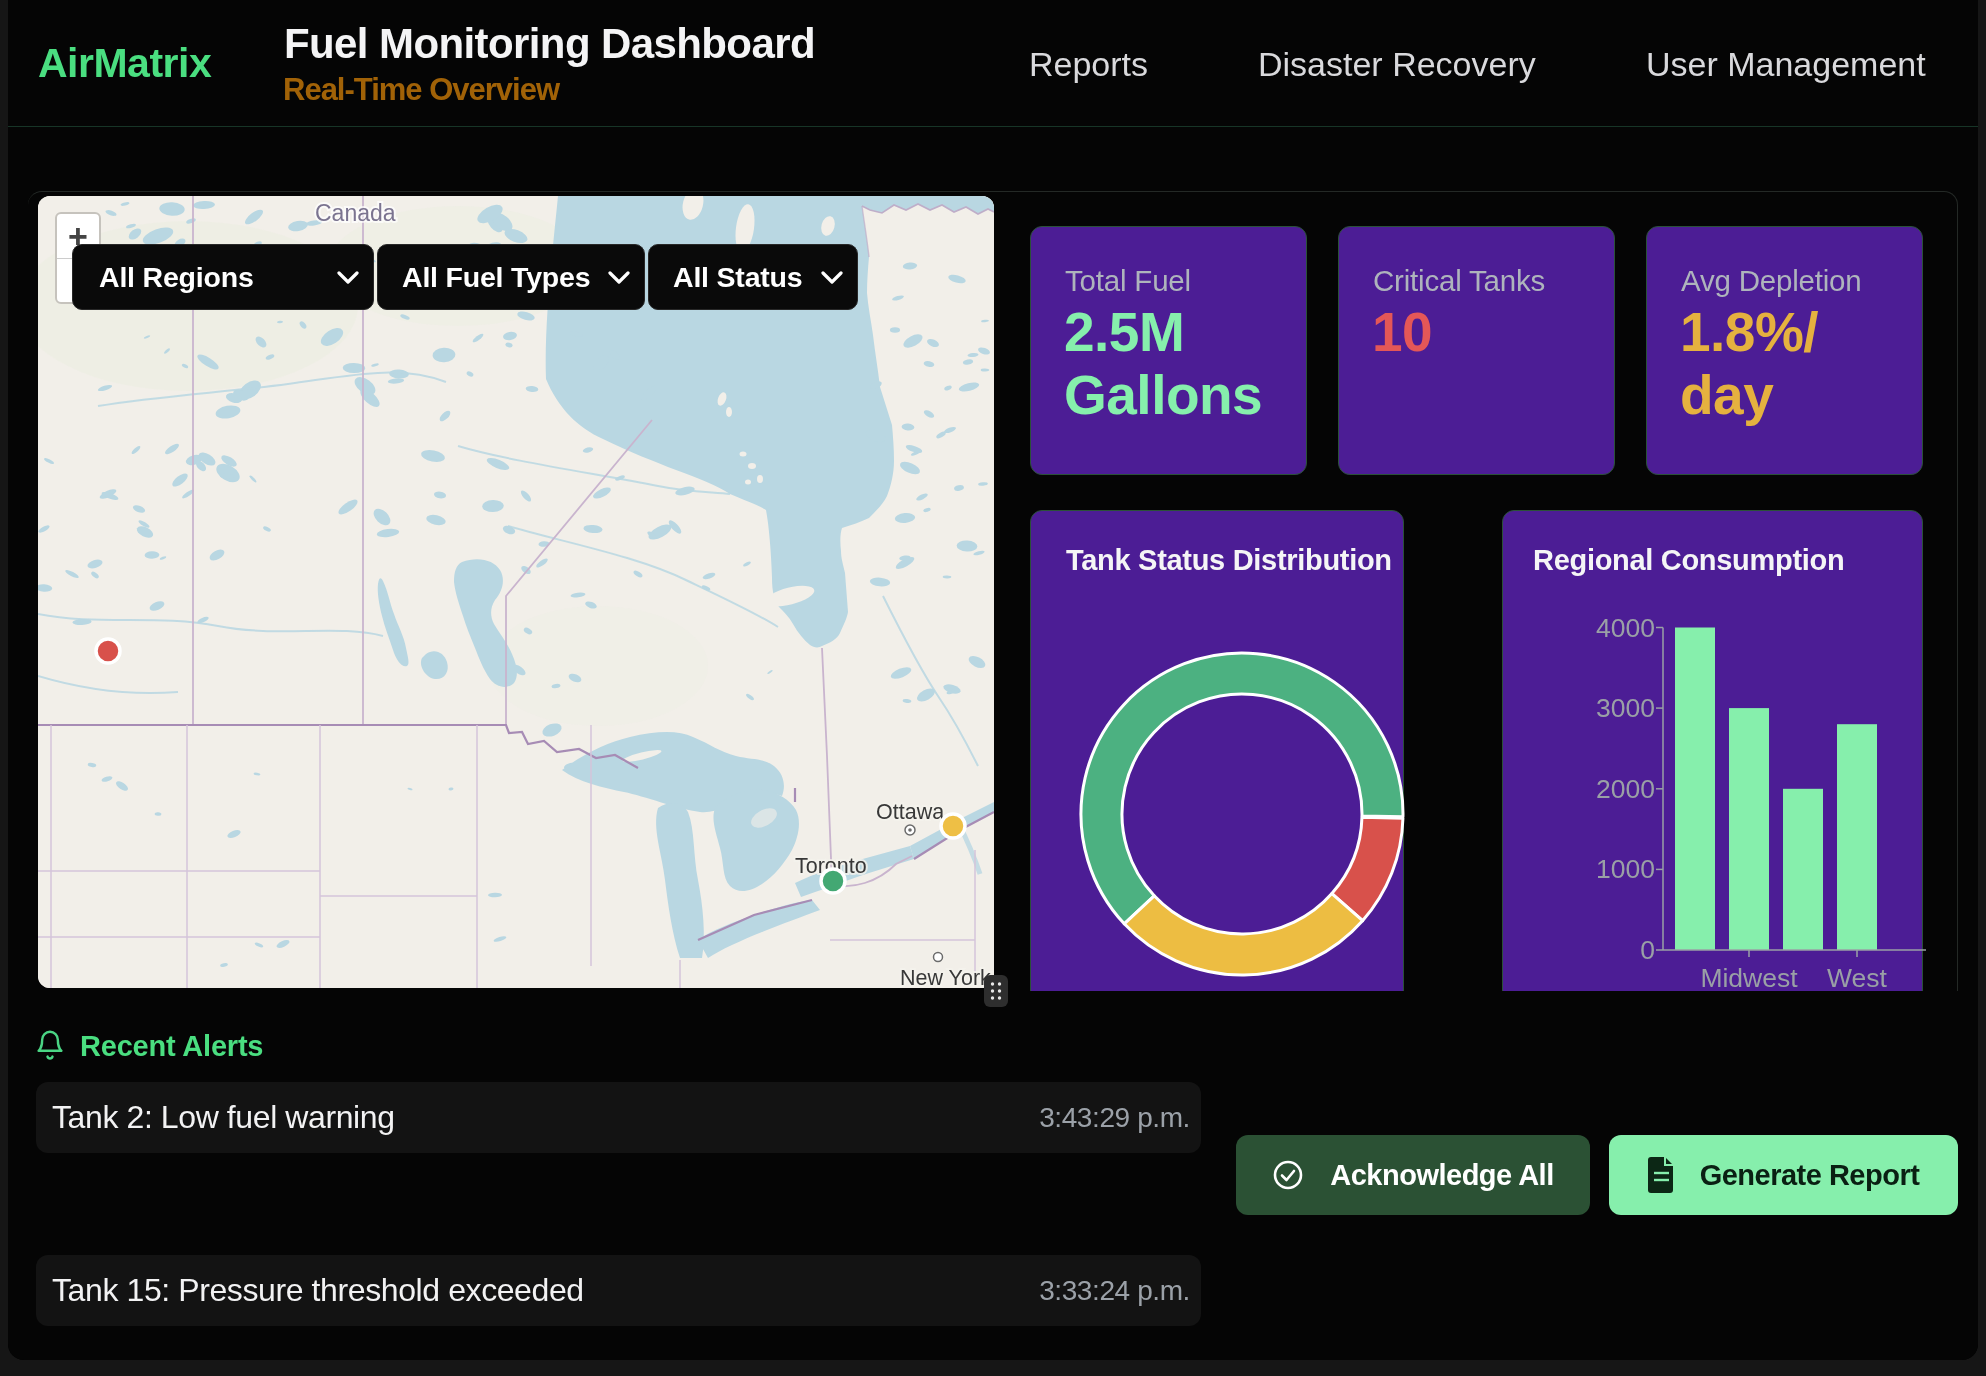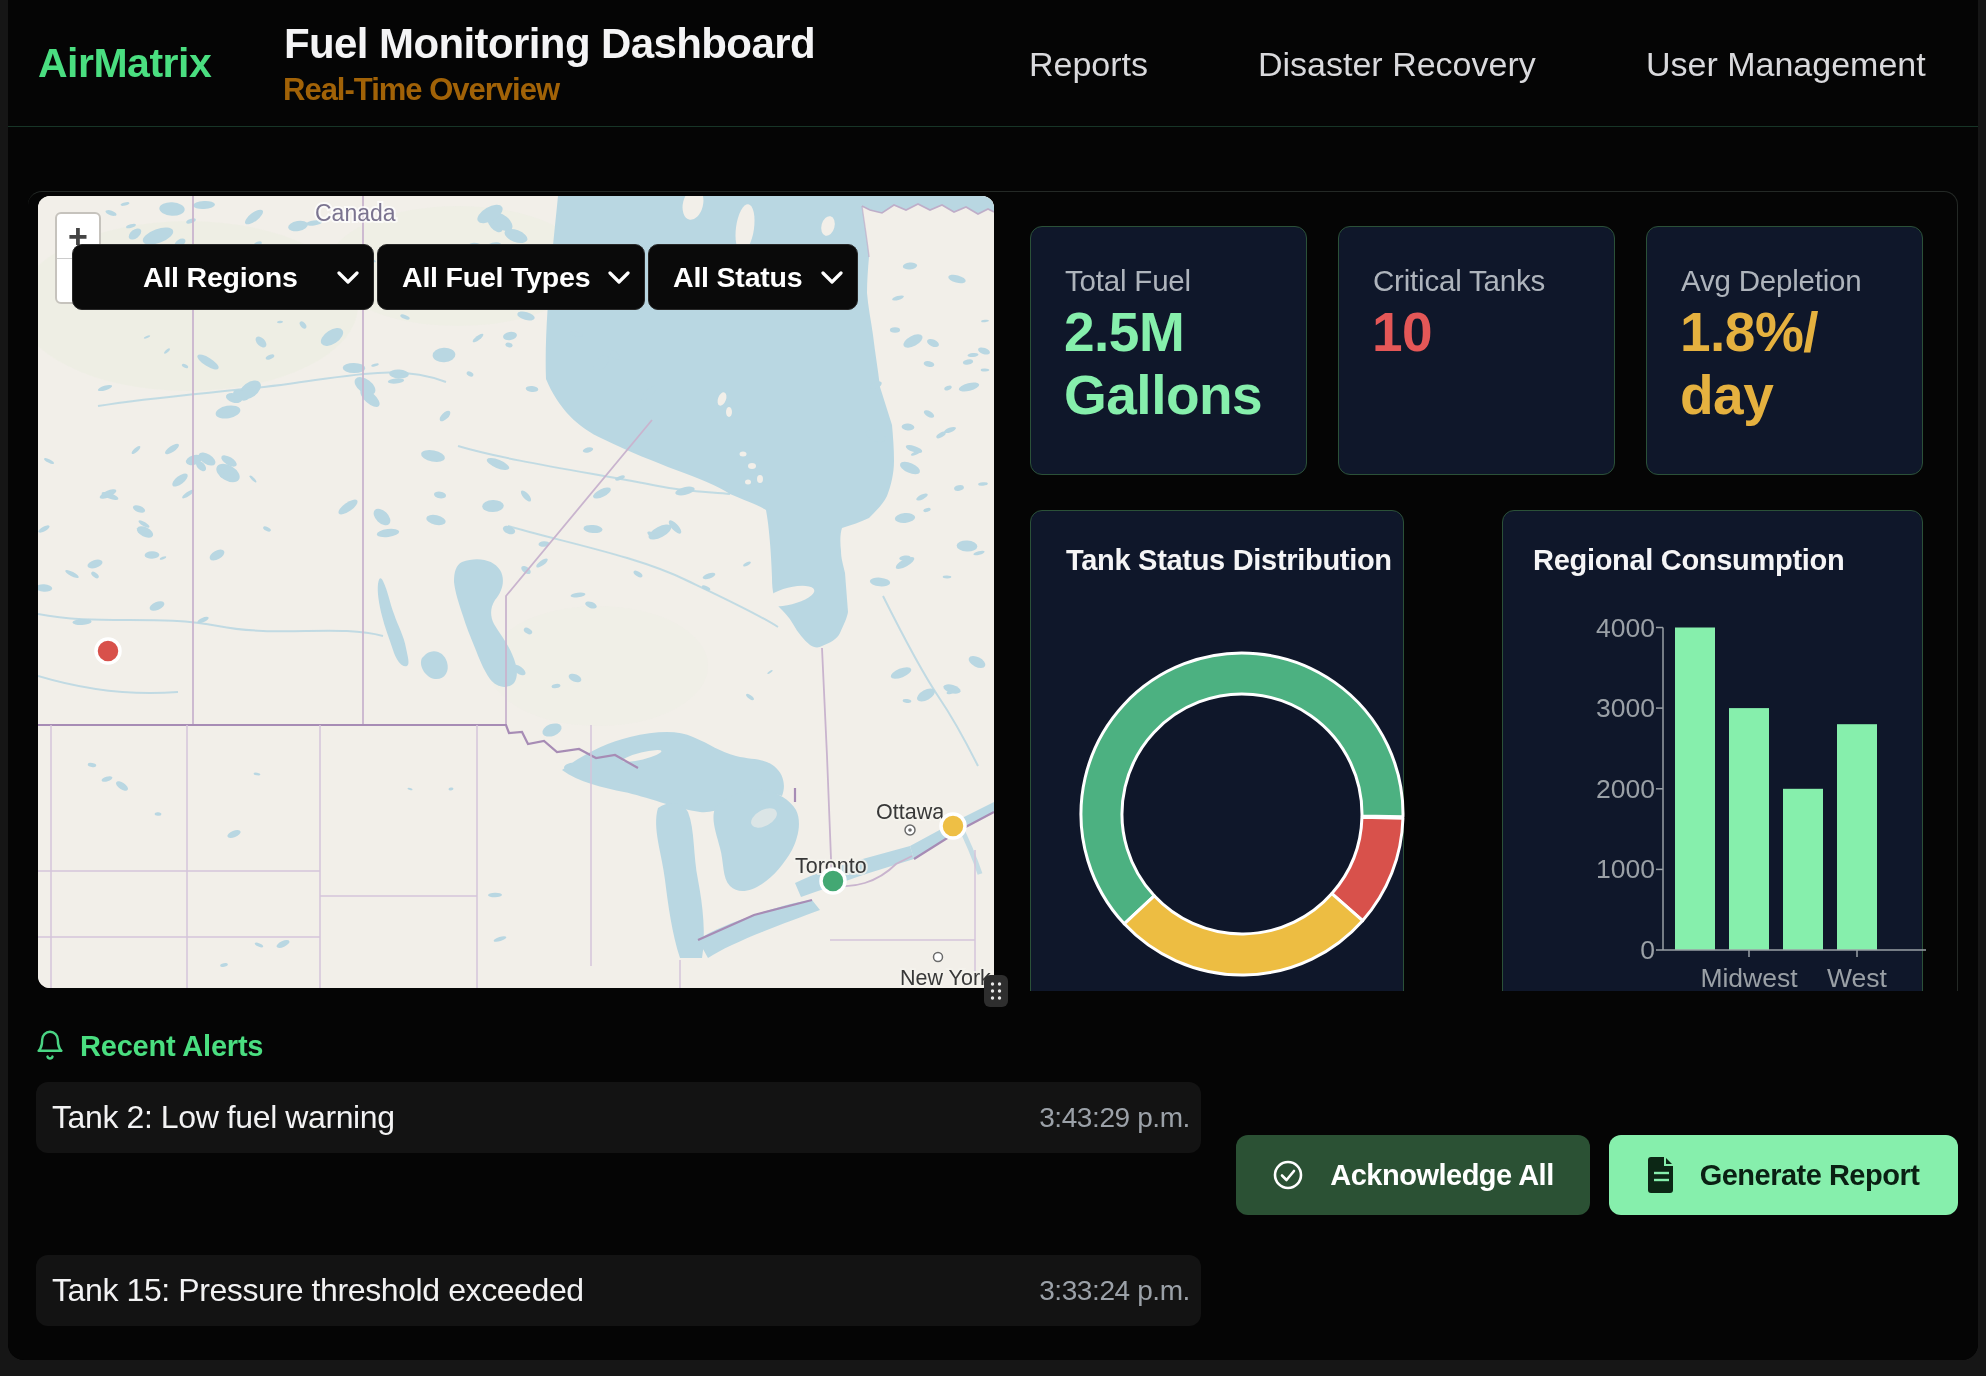--- a/index.html
+++ b/index.html
@@ -4,21 +4,21 @@
 * { margin:0; padding:0; box-sizing:border-box; }
 html,body { width:1986px; height:1376px; background:#161616; overflow:hidden;
   font-family:"Liberation Sans", sans-serif; }
 .abs { position:absolute; }
 #panel { left:8px; top:0; width:1970px; height:1360px; background:#050505;
   border-radius:0 0 16px 16px; overflow:hidden; }
 #hdr { left:0; top:0; width:100%; height:127px; border-bottom:1px solid #173527; }
 .nav { top:45px; font-size:34px; color:#d9d9dc; }
 #rpanelborder { left:20px; top:191px; width:1930px; height:1166px;
   border-top:1px solid #242926; border-right:1px solid #242926; border-radius:14px; }
-.card { background:#0f172a; border:1px solid #2b5138; border-radius:12px; }
+.card { background:#4c1d95; border:1px solid #2b5138; border-radius:12px; }
 .slabel { font-size:29.5px; color:#aeb4bc; font-weight:500; letter-spacing:-0.2px;}
 .sval { font-size:55px; font-weight:700; line-height:63px; letter-spacing:-0.5px;}
 .ctitle { font-size:29px; font-weight:700; color:#f5f5f6; letter-spacing:-0.3px;}
 .row { left:28px; width:1165px; height:71px; background:#131313; border-radius:12px;
   display:flex; align-items:center; }
 .rowtxt { font-size:32px; color:#f2f2f3; margin-left:16px; letter-spacing:-0.4px;}
 .rowtime { font-size:28px; color:#9ba1a8; margin-left:auto; margin-right:11px; letter-spacing:-0.4px;}
 .btn { display:flex; align-items:center; justify-content:center; border-radius:12px;
   font-size:29px; font-weight:700; letter-spacing:-0.5px; }
 .pill { position:absolute; background:#0a0a0a; border:1px solid #282828; border-radius:10px;
@@ -363,21 +363,21 @@
       <circle cx="795" cy="685" r="12" fill="#43a873" stroke="#fff" stroke-width="3.5"></circle>
     </svg>
     
     <div class="abs" style="left:17px; top:16px; width:46px; height:92px; background:#fff;
          border:2px solid #c6c3bd; border-radius:6px;">
       <div class="abs" style="left:0; top:44px; width:42px; height:1px; background:#ccc;"></div>
       <div class="abs" style="left:0; top:0; width:42px; height:44px; color:#444; font-size:34px;
            font-weight:700; text-align:center; line-height:44px;">+</div>
     </div>
     
-    <div class="pill" style="left:34px; top:48px; width:302px;padding-left:44px;">
+    <div class="pill" style="left:34px; top:48px; width:302px;">
       <span style="margin-left:26px;">All Regions</span>
       <svg width="22" height="13" viewBox="0 0 22 13">
           <polyline points="2,2 11,11 20,2" fill="none" stroke="#fff" stroke-width="3.2" stroke-linecap="round" stroke-linejoin="round"></polyline>
         </svg>
     </div>
     <div class="pill" style="left:339px; top:48px; width:268px;">
       <span style="margin-left:24px;">All Fuel Types</span>
       <svg width="22" height="13" viewBox="0 0 22 13">
           <polyline points="2,2 11,11 20,2" fill="none" stroke="#fff" stroke-width="3.2" stroke-linecap="round" stroke-linejoin="round"></polyline>
         </svg>

